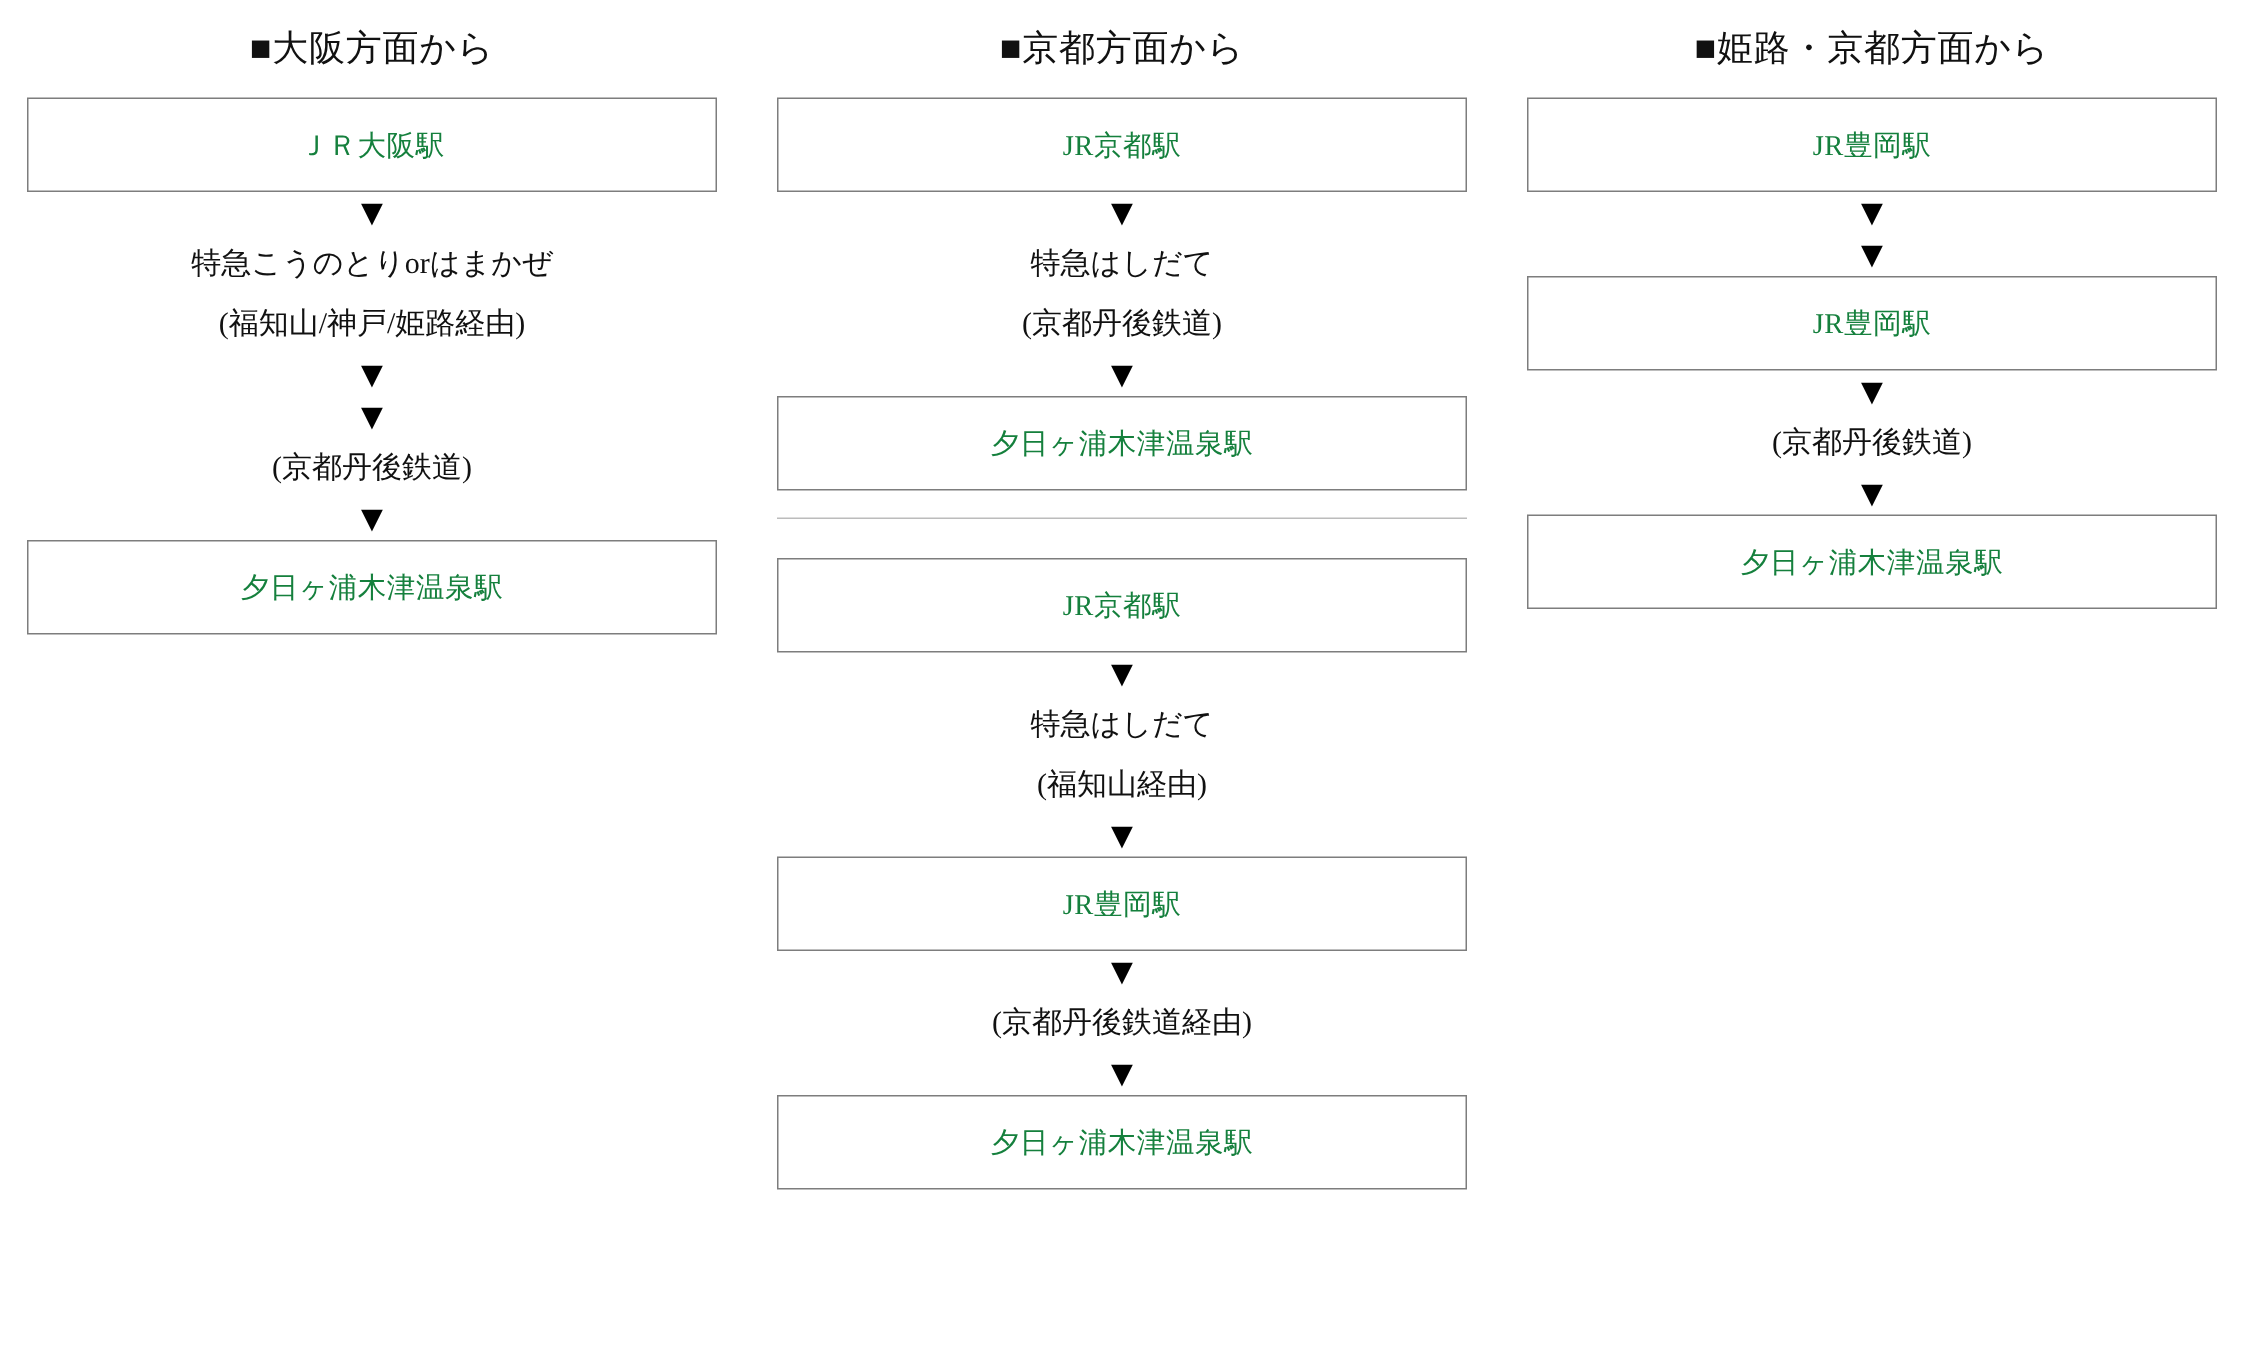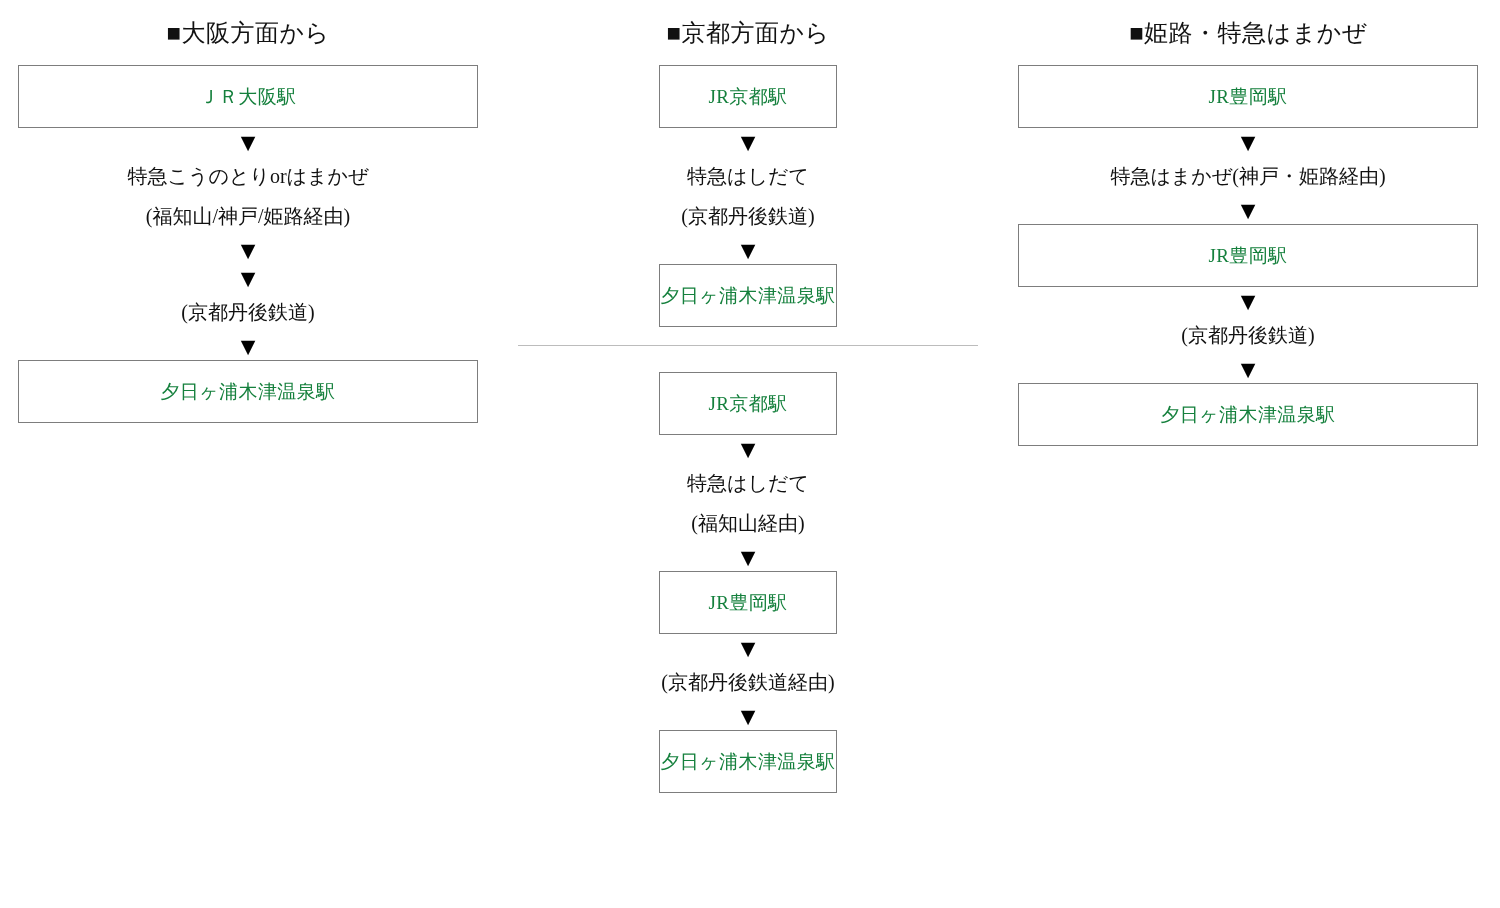--- a/index.html
+++ b/index.html
@@ -30,21 +30,21 @@
 
   .column {
     width: 460px;
     margin-left: 18px;
     margin-right: 22px;
     box-sizing: border-box;
     display: flex;
     flex-direction: column;
     align-items: stretch;
   }
-  .column:nth-child(2) { margin-left: 18px; margin-right: 22px; align-items: center; }
+  .column:nth-child(2) { margin-left: 18px; margin-right: 22px; }
 
   .col-title {
     text-align: center;
     font-size: 24px;
     line-height: 1.1;
     letter-spacing: 0.5px;
     margin-top: 20px;
     margin-bottom: 19px;
     white-space: nowrap;
     color: #111111;
@@ -133,25 +133,24 @@
         <div class="note">(福知山経由)</div>
         <div class="arrow">▼</div>
         <div class="node-box">JR豊岡駅</div>
         <div class="arrow">▼</div>
         <div class="note">(京都丹後鉄道経由)</div>
         <div class="arrow">▼</div>
         <div class="node-box">夕日ヶ浦木津温泉駅</div>
       </div>
     </div>
     <div class="column">
-      <div class="col-title">■姫路・特急はまかぜ</div>
+      <div class="col-title">■姫路・京都方面から</div>
       <div class="flow">
         <div class="node-box">JR豊岡駅</div>
         <div class="arrow">▼</div>
-        <div class="note">特急はまかぜ(神戸・姫路経由)</div>
         <div class="arrow">▼</div>
         <div class="node-box">JR豊岡駅</div>
         <div class="arrow">▼</div>
         <div class="note">(京都丹後鉄道)</div>
         <div class="arrow">▼</div>
         <div class="node-box">夕日ヶ浦木津温泉駅</div>
       </div>
     </div>
   </div>
 

